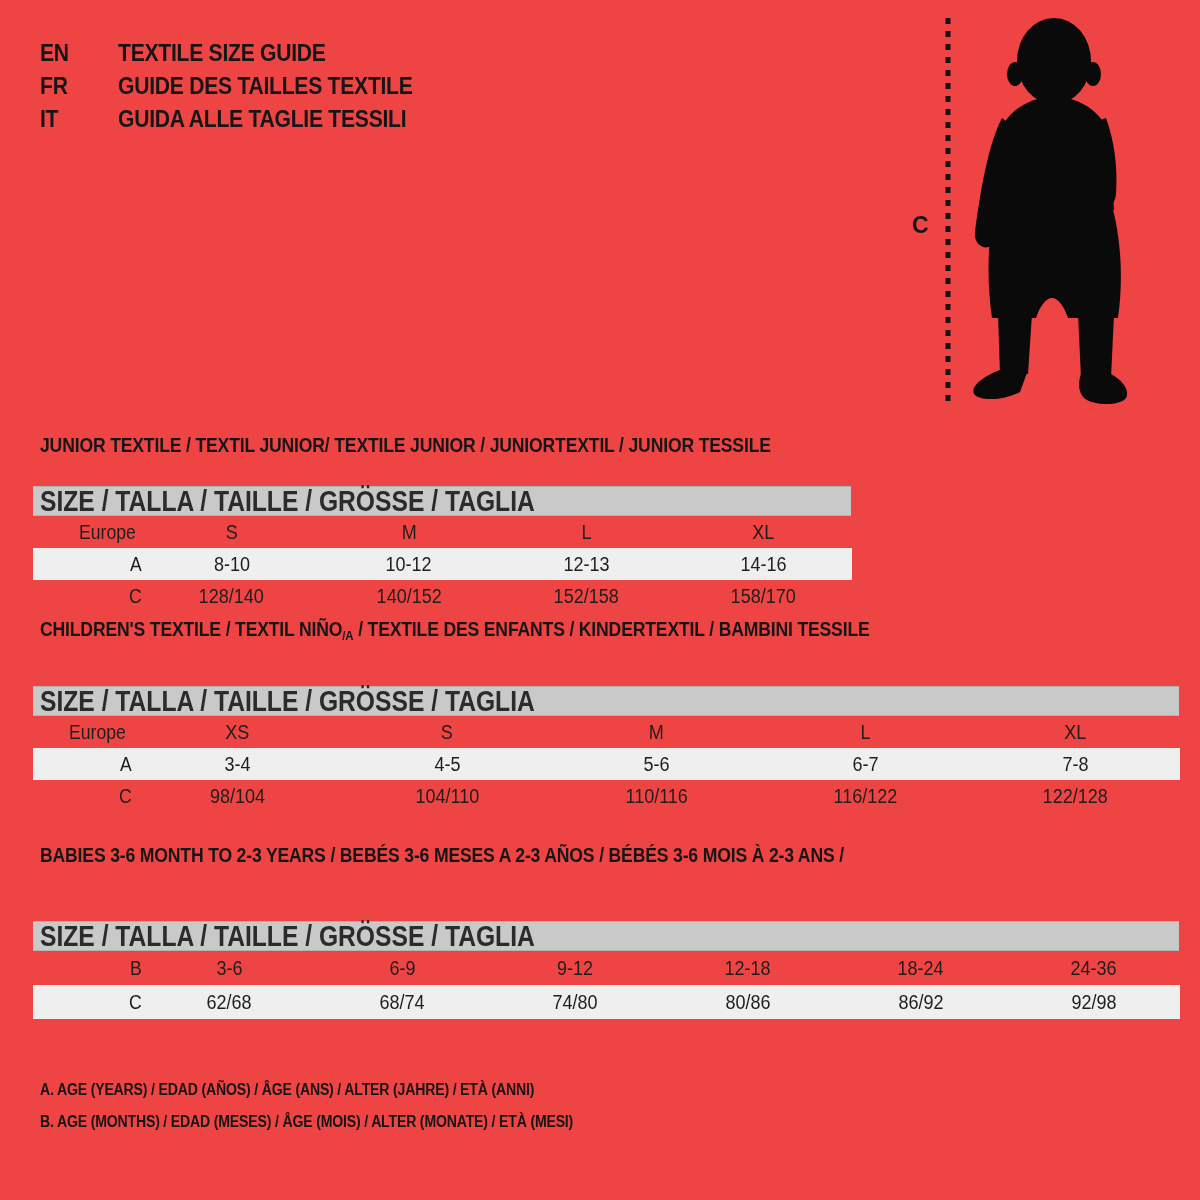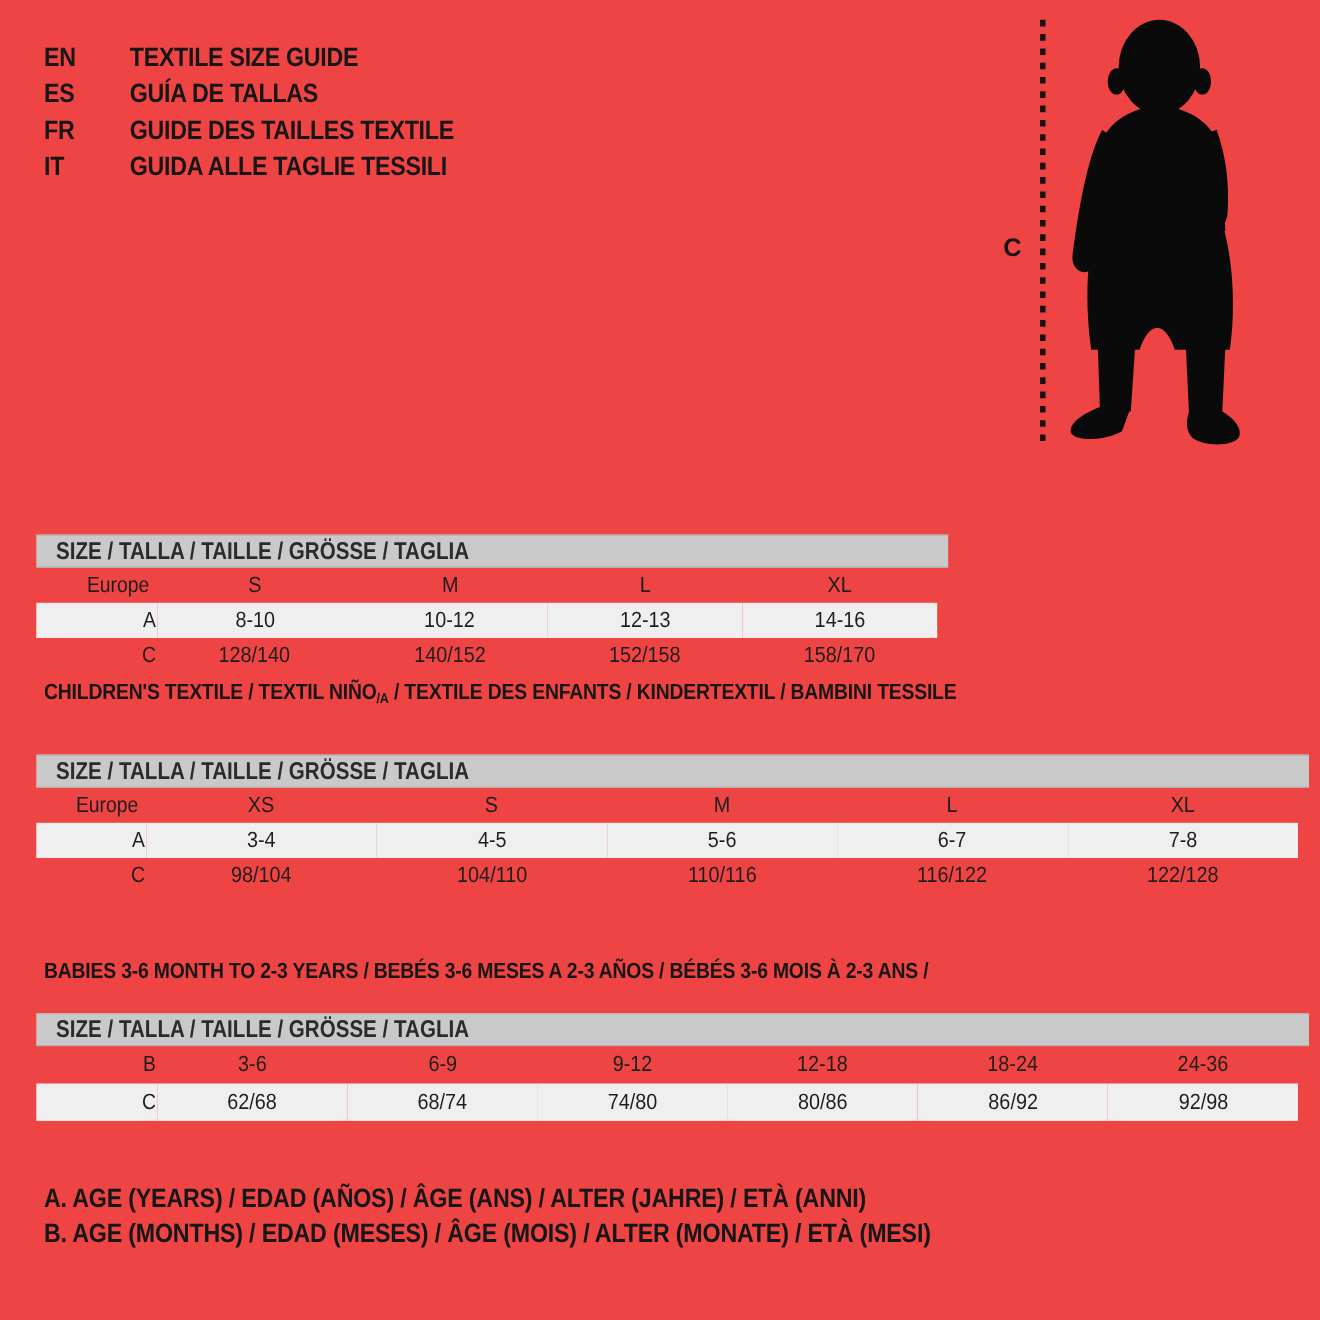--- a/index.html
+++ b/index.html
@@ -17,44 +17,41 @@
   .dim-line{position:absolute;left:943px;top:16px;}
   .marker-c{position:absolute;left:912px;top:212px;font-size:23px;font-weight:700;}
   .silhouette{position:absolute;left:962px;top:14px;}
   
   .sec-title{position:absolute;left:40px;font-size:20px;font-weight:700;letter-spacing:-0.2px;line-height:24px;}
   .sec-title .subp{font-size:13px;vertical-align:-4px;font-weight:700;}
   .babies-title{line-height:28px;}
   
   .size-bar{position:absolute;left:33px;height:28px;line-height:28px;background:#c9c9c9;
             border-top:1px solid #b3b3b3;border-bottom:1px solid #b3b3b3;
-            padding-left:18px;font-size:22px;font-weight:700;color:#2b2b2b;}
+            padding-left:7px;font-size:29px;font-weight:700;color:#2b2b2b;}
   .size-bar .cx{transform:scaleX(0.85);}
   
   .sizetable{position:absolute;left:33px;border-collapse:collapse;table-layout:fixed;}
   .sizetable td{padding:0;text-align:center;vertical-align:middle;font-size:20px;color:#1e1e1e;}
   .sizetable td.lbl{text-align:right;padding-left:8px;}
   .sizetable tr{height:32px;}
   .sizetable.t3 tr{height:34px;}
   .row-shade{background:#efefef;}
   
   .legend{position:absolute;left:40px;top:1074px;}
-  .legend-line{height:32px;line-height:32px;font-size:24px;font-weight:700;letter-spacing:-0.2px;}
+  .legend-line{height:32px;line-height:32px;font-size:16px;font-weight:700;letter-spacing:-0.2px;}
 </style>
 </head>
 <body>
 
 <div class="page">
 
   <div class="lang-block">
     <div class="lang-row">
       <span class="lang-code"><span class="cx">EN</span></span><span class="lang-title"><span class="cx">TEXTILE SIZE GUIDE</span></span>
-    </div>
-    <div class="lang-row">
-      <span class="lang-code"><span class="cx">ES</span></span><span class="lang-title"><span class="cx">GUÍA DE TALLAS</span></span>
     </div>
     <div class="lang-row">
       <span class="lang-code"><span class="cx">FR</span></span><span class="lang-title"><span class="cx">GUIDE DES TAILLES TEXTILE</span></span>
     </div>
     <div class="lang-row">
       <span class="lang-code"><span class="cx">IT</span></span><span class="lang-title"><span class="cx">GUIDA ALLE TAGLIE TESSILI</span></span>
     </div>
   </div>
 
   <svg class="dim-line" width="10" height="392" viewBox="0 0 10 392">
@@ -71,20 +68,23 @@
       <path d="M144,104 C152,126 156,152 154,180 C153,196 136,196 135,180 C133,154 128,128 122,112 Z"></path>
       <path d="M132,164 C126,170 126,180 132,184 C140,188 148,182 146,172 Z"></path>
       <path d="M34,192 C26,220 24,262 30,304 L74,304 C78,292 84,284 90,284 C96,284 102,292 106,304 L156,304 C162,262 158,220 150,192 Z"></path>
       <path d="M36,300 L70,300 L66,360 L38,360 Z"></path>
       <path d="M116,300 L152,300 L149,364 L119,364 Z"></path>
       <path d="M38,356 L66,356 L58,378 C44,386 18,388 12,380 C8,372 22,362 38,356 Z"></path>
       <path d="M119,360 L149,360 C160,366 168,376 164,384 C158,392 132,392 122,384 C116,378 116,368 119,360 Z"></path>
     </g>
   </svg>
 
+  <div class="sec-title" style="top:433px;">
+    <span class="cx">JUNIOR TEXTILE / TEXTIL JUNIOR/ TEXTILE JUNIOR / JUNIORTEXTIL / JUNIOR TESSILE</span>
+  </div>
   <div class="size-bar" style="top:486px;width:811px;">
     <span class="cx">SIZE / TALLA / TAILLE / GRÖSSE / TAGLIA</span>
   </div>
   <table class="sizetable" style="top:516px;width:819px;">
     <colgroup>
         <col style="width:110px">
         <col>
         <col>
         <col>
         <col>
@@ -150,21 +150,21 @@
       <td class="lbl"><span class="cx">C</span></td>
       <td><span class="cxc">98/104</span></td>
       <td><span class="cxc">104/110</span></td>
       <td><span class="cxc">110/116</span></td>
       <td><span class="cxc">116/122</span></td>
       <td><span class="cxc">122/128</span></td>
     </tr>
   </tbody>
     </table>
 
-  <div class="sec-title babies-title" style="top:869px;">
+  <div class="sec-title babies-title" style="top:841px;">
     <div><span class="cx">BABIES 3-6 MONTH TO 2-3 YEARS / BEBÉS 3-6 MESES A 2-3 AÑOS / BÉBÉS 3-6 MOIS À 2-3 ANS /</span></div>
   </div>
   <div class="size-bar" style="top:921px;width:1139px;">
     <span class="cx">SIZE / TALLA / TAILLE / GRÖSSE / TAGLIA</span>
   </div>
   <table class="sizetable t3" style="top:951px;width:1147px;">
     <colgroup>
         <col style="width:110px">
         <col>
         <col>

